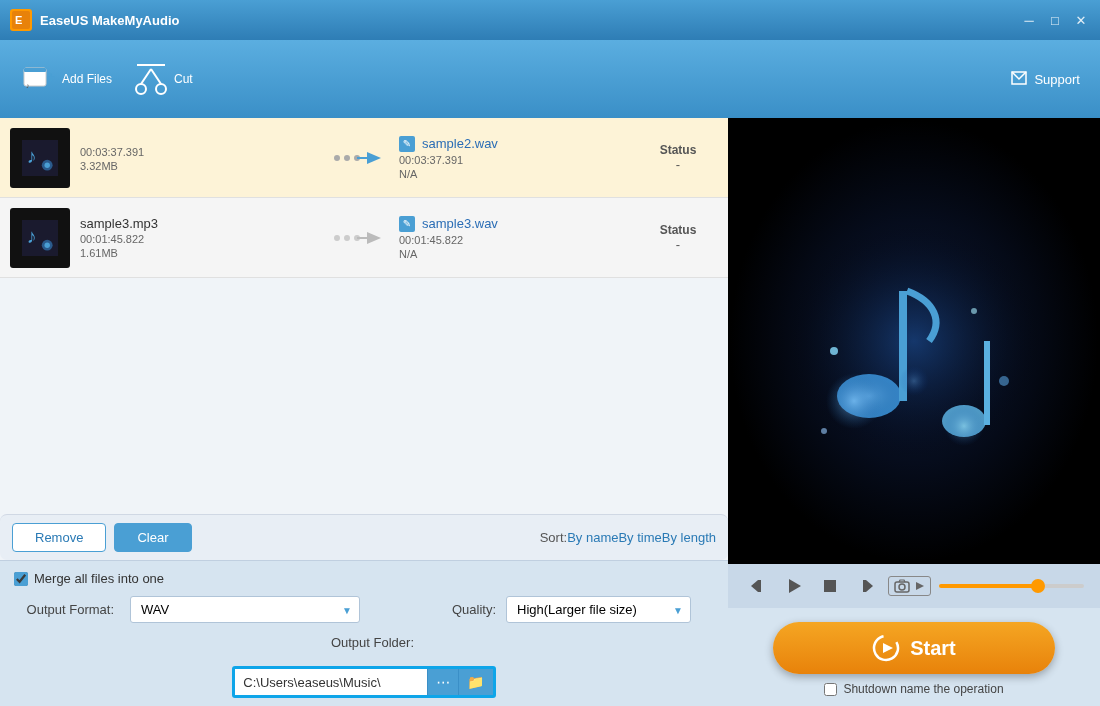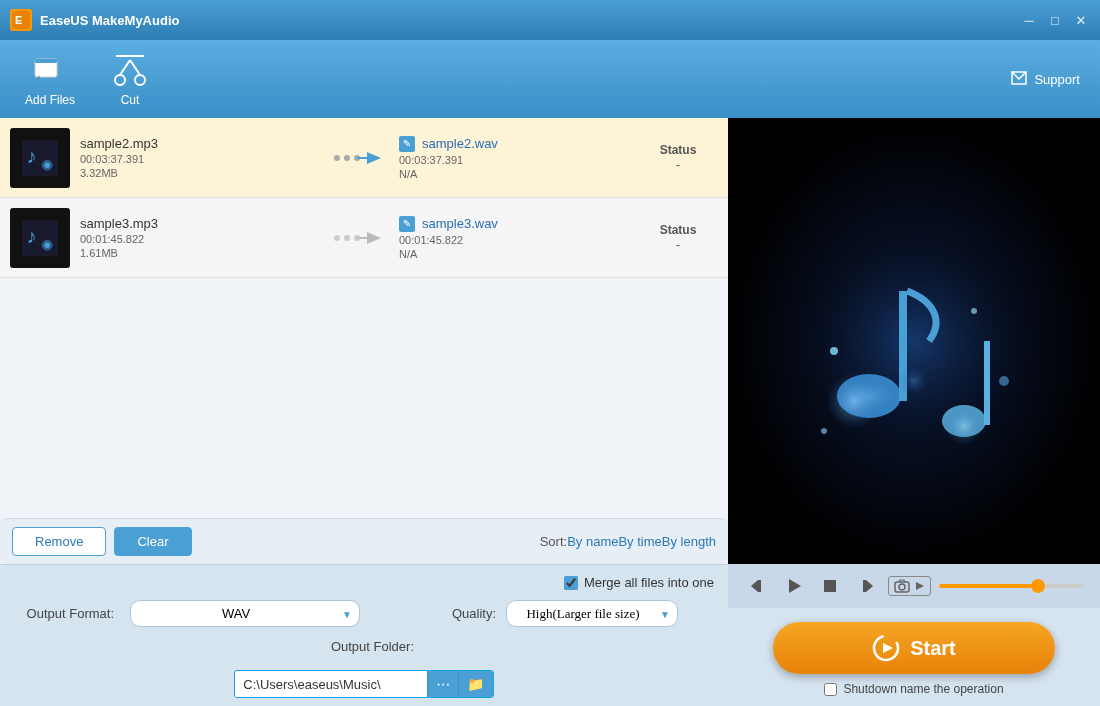--- a/index.html
+++ b/index.html
@@ -60,21 +60,20 @@
     .toolbar {
       background: linear-gradient(to bottom, #5baee0, #3a8fc7);
       height: 78px;
       display: flex;
       align-items: center;
       padding: 0 20px;
       gap: 20px;
     }
     .toolbar-btn {
       display: flex;
-      flex-direction: column;
       align-items: center;
       gap: 4px;
       cursor: pointer;
       color: white;
       min-width: 60px;
     }
     .toolbar-icon {
       width: 38px;
       height: 38px;
       display: flex;
@@ -249,21 +248,20 @@
     .settings-area {
       padding: 10px 14px 8px;
       background: #d6e4f0;
       border-top: 1px solid #c0cfe0;
     }
     .merge-row {
       display: flex;
       align-items: center;
       gap: 6px;
       margin-bottom: 10px;
-      justify-content: flex-end;
     }
     .merge-checkbox {
       width: 14px;
       height: 14px;
       accent-color: #4a9fd4;
     }
     .merge-label {
       font-size: 13px;
       color: #333;
     }
@@ -277,66 +275,64 @@
       font-size: 13px;
       color: #444;
       width: 100px;
       text-align: right;
     }
     .select-box {
       border: 1px solid #b0c4d8;
       background: white;
       padding: 5px 10px;
       font-size: 13px;
-      border-radius: 10px;
+      border-radius: 3px;
       cursor: pointer;
       appearance: none;
       -webkit-appearance: none;
       padding-right: 28px;
       position: relative;
-      text-align: center;
     }
     .select-wrapper {
       position: relative;
       display: inline-block;
     }
     .select-wrapper::after {
       content: '▼';
       position: absolute;
       right: 8px;
       top: 50%;
       transform: translateY(-50%);
       font-size: 10px;
       color: #4a9fd4;
       pointer-events: none;
     }
     .format-select {
       width: 230px;
     }
     .quality-select {
-      width: 172px;
-      font-family: Liberation Serif, serif;
+      width: 185px;
     }
     .quality-row {
       display: flex;
       align-items: center;
       gap: 10px;
       margin-left: 20px;
     }
     .folder-row {
       display: flex;
       align-items: center;
       gap: 16px;
       flex-direction: column;
     }
     .folder-input-wrapper {
       flex: 1;
       display: flex;
       align-items: center;
-      border: 1px solid #0ea5e9;
+      border: 3px solid #0ea5e9;
       background: white;
       border-radius: 3px;
       overflow: hidden;
     }
     .folder-input {
       flex: 1;
       border: none;
       outline: none;
       padding: 5px 8px;
       font-size: 13px;
@@ -559,21 +555,20 @@
       <div class="file-row selected">
         <div class="file-thumb">
           <svg width="40" height="40" viewBox="0 0 40 40">
             <rect width="40" height="40" fill="#1a1a2e"></rect>
             <text x="5" y="25" font-size="22" fill="#4a9fd4">♪</text>
             <circle cx="28" cy="28" r="6" fill="#2a5a8c"></circle>
             <circle cx="28" cy="28" r="3" fill="#4a9fd4"></circle>
           </svg>
         </div>
         <div class="file-info">
-          <div class="file-name">sample2.mp3</div>
           <div class="file-meta">00:03:37.391</div>
           <div class="file-meta">3.32MB</div>
         </div>
         <div class="arrow-area">
           <svg width="60" height="24" viewBox="0 0 60 24">
             <circle cx="8" cy="12" r="3" fill="#aaa"></circle>
             <circle cx="18" cy="12" r="3" fill="#aaa"></circle>
             <circle cx="28" cy="12" r="3" fill="#aaa"></circle>
             <polygon points="38,6 52,12 38,18" fill="#4a9fd4"></polygon>
             <line x1="28" y1="12" x2="38" y2="12" stroke="#4a9fd4" stroke-width="2"></line>

